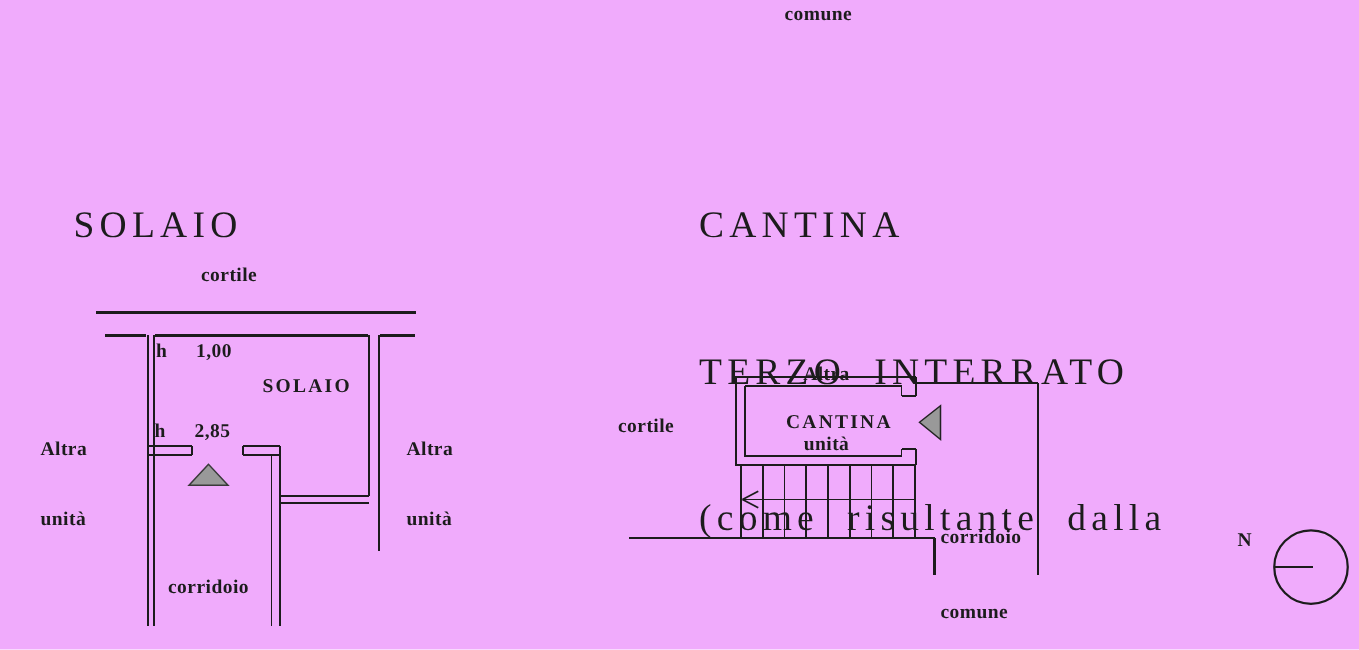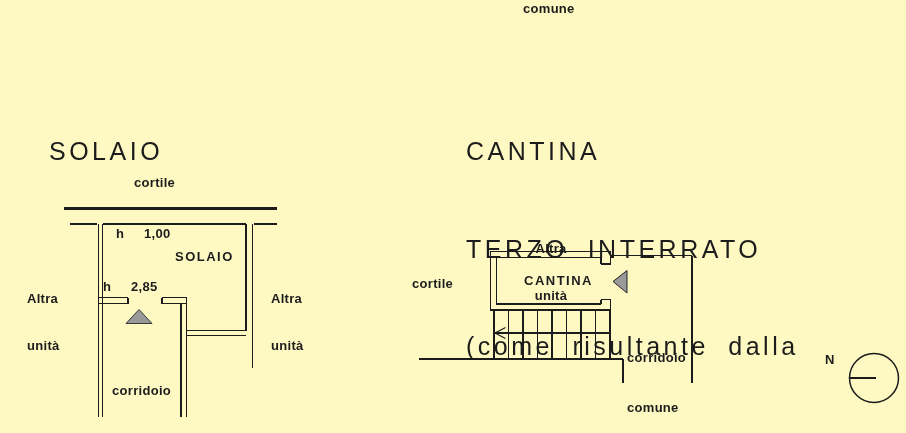--- a/index.html
+++ b/index.html
@@ -1,18 +1,18 @@
 <!DOCTYPE html>
 <html><head>
 <meta charset="utf-8">
 <style>
   html,body{margin:0;padding:0;background:#fff;}
   #canvas{
-    position:relative;width:906px;height:433px;background:#fef9c3;overflow:hidden;
-    font-family:Liberation Sans, sans-serif;color:#1c1c1c;
+    position:relative;width:906px;height:433px;background:#f0abfc;overflow:hidden;
+    font-family:Liberation Serif, serif;color:#1c1c1c;
   }
   #linework{position:absolute;left:0;top:0;}
   .txt{position:absolute;white-space:pre;color:#1c1c1c;}
   .label{font-size:13px;font-weight:bold;letter-spacing:.3px;line-height:15px;}
   .label2{line-height:15.5px;}
   .room{font-size:13px;font-weight:bold;letter-spacing:1.5px;}
   .hlabel{font-size:13px;font-weight:bold;word-spacing:6px;letter-spacing:.3px;}
   .title{font-size:25px;font-weight:400;letter-spacing:3.5px;word-spacing:9px;line-height:32.5px;}
   .corrlbl{line-height:16.5px;}
   .ctr{text-align:center;}
@@ -129,21 +129,21 @@
   </div>
 
   <div class="txt title" style="left:466px;top:70px;">
     <div>CANTINA</div>
     <div>TERZO INTERRATO</div>
     <div>(come risultante dalla</div>
     <div>documentazione catastale)</div>
   </div>
 
   <div class="txt label" style="left:134px;top:175px;">cortile</div>
-  <div class="txt hlabel" style="left:116px;top:226px;">h  1,00</div>
+  <div class="txt hlabel" style="left:104px;top:226px;">h  1,00</div>
   <div class="txt room" style="left:175px;top:249px;">SOLAIO</div>
   <div class="txt hlabel" style="left:103px;top:279px;">h  2,85</div>
   <div class="txt label label2" style="left:27px;top:260px;">
     <div>Altra</div>
     <div>unità</div>
   </div>
   <div class="txt label label2" style="left:271px;top:260px;">
     <div>Altra</div>
     <div>unità</div>
   </div>

